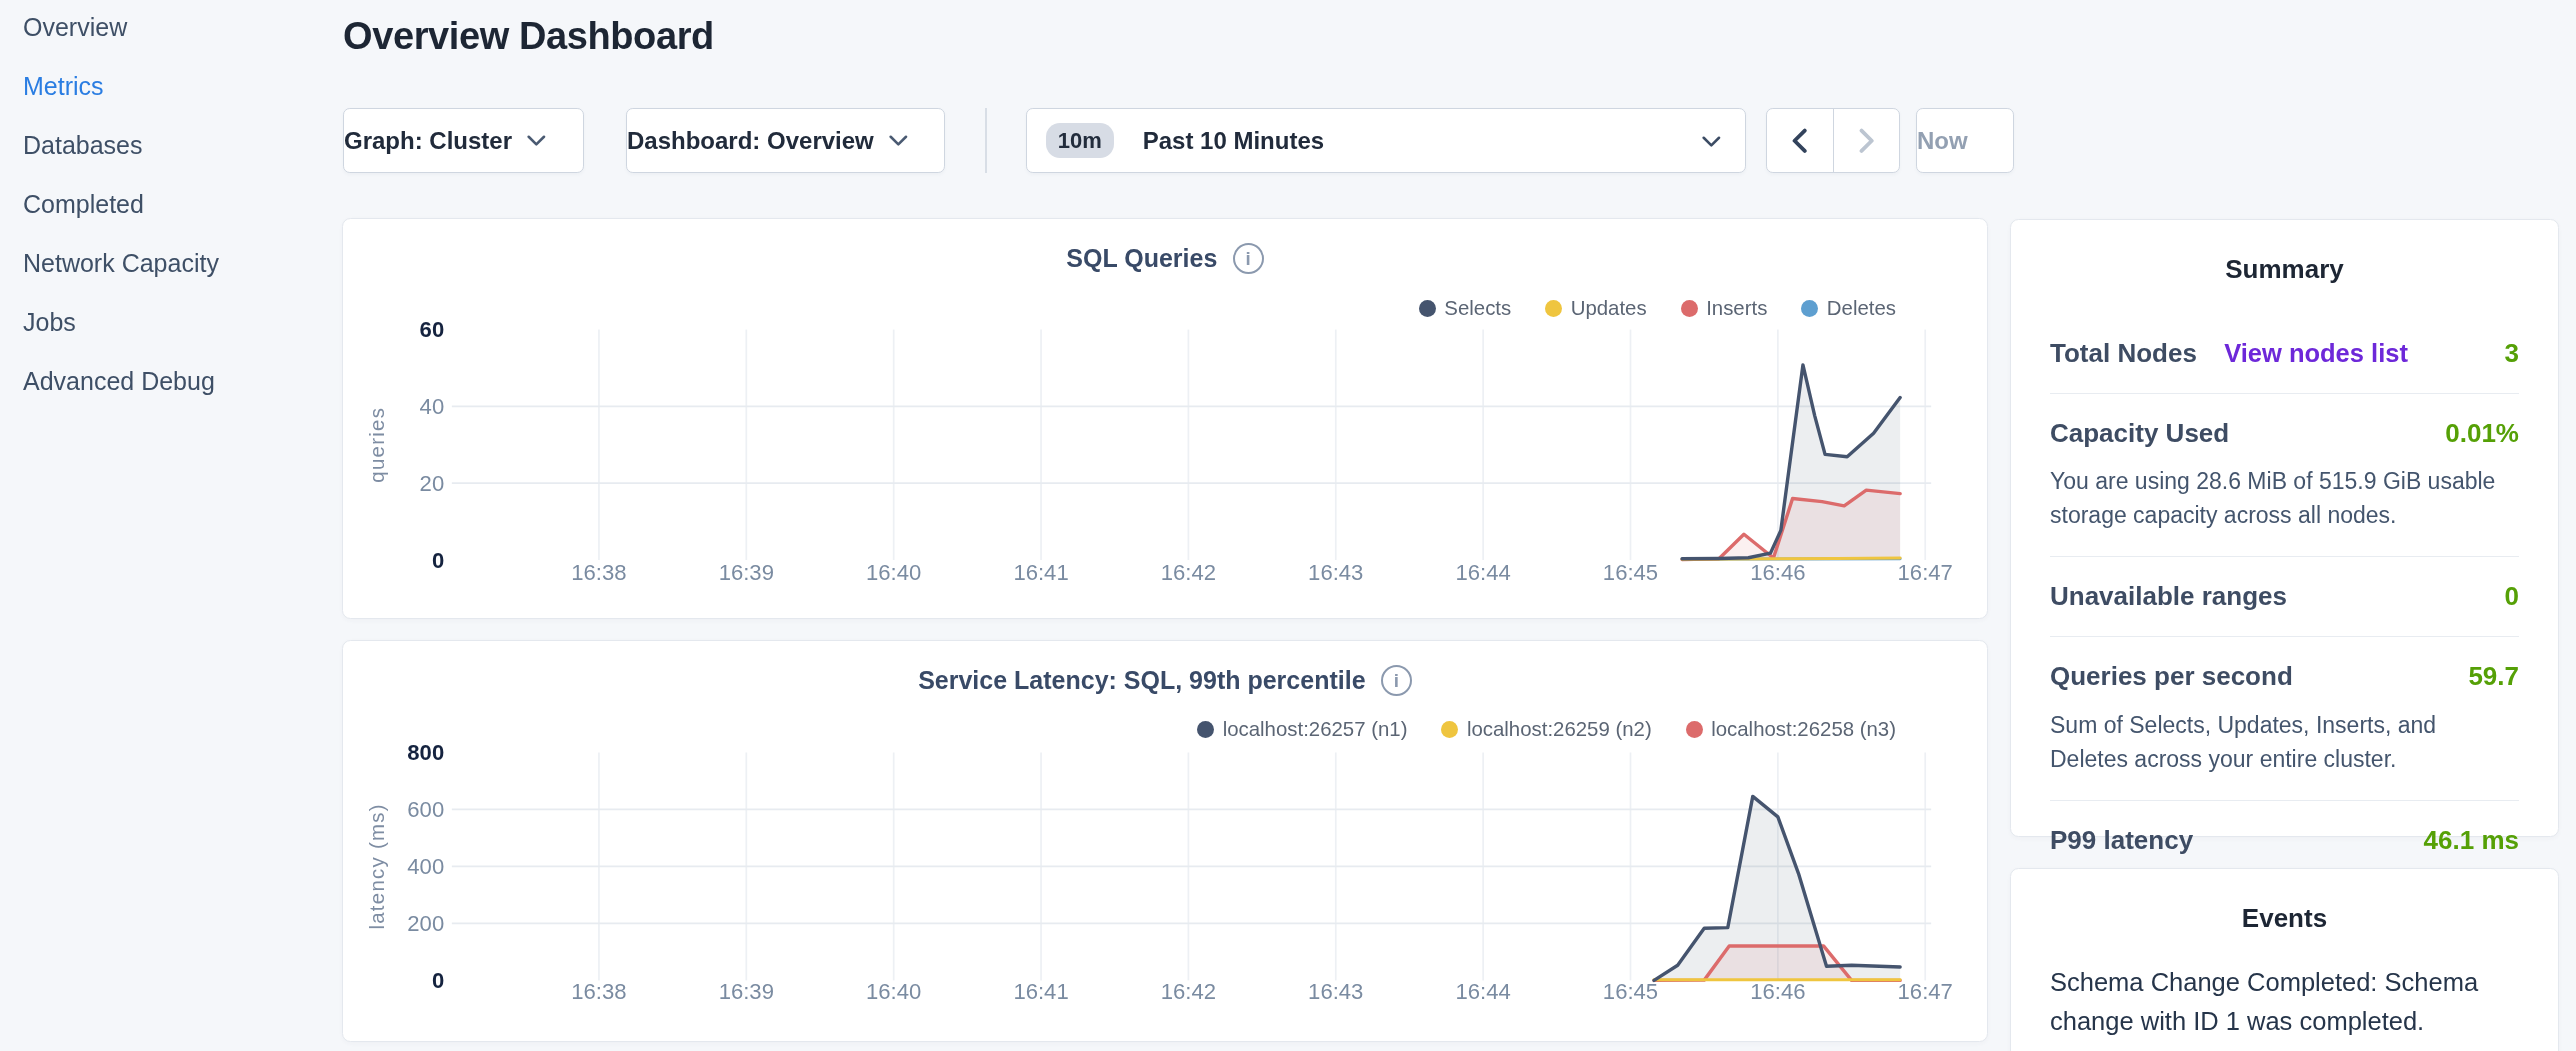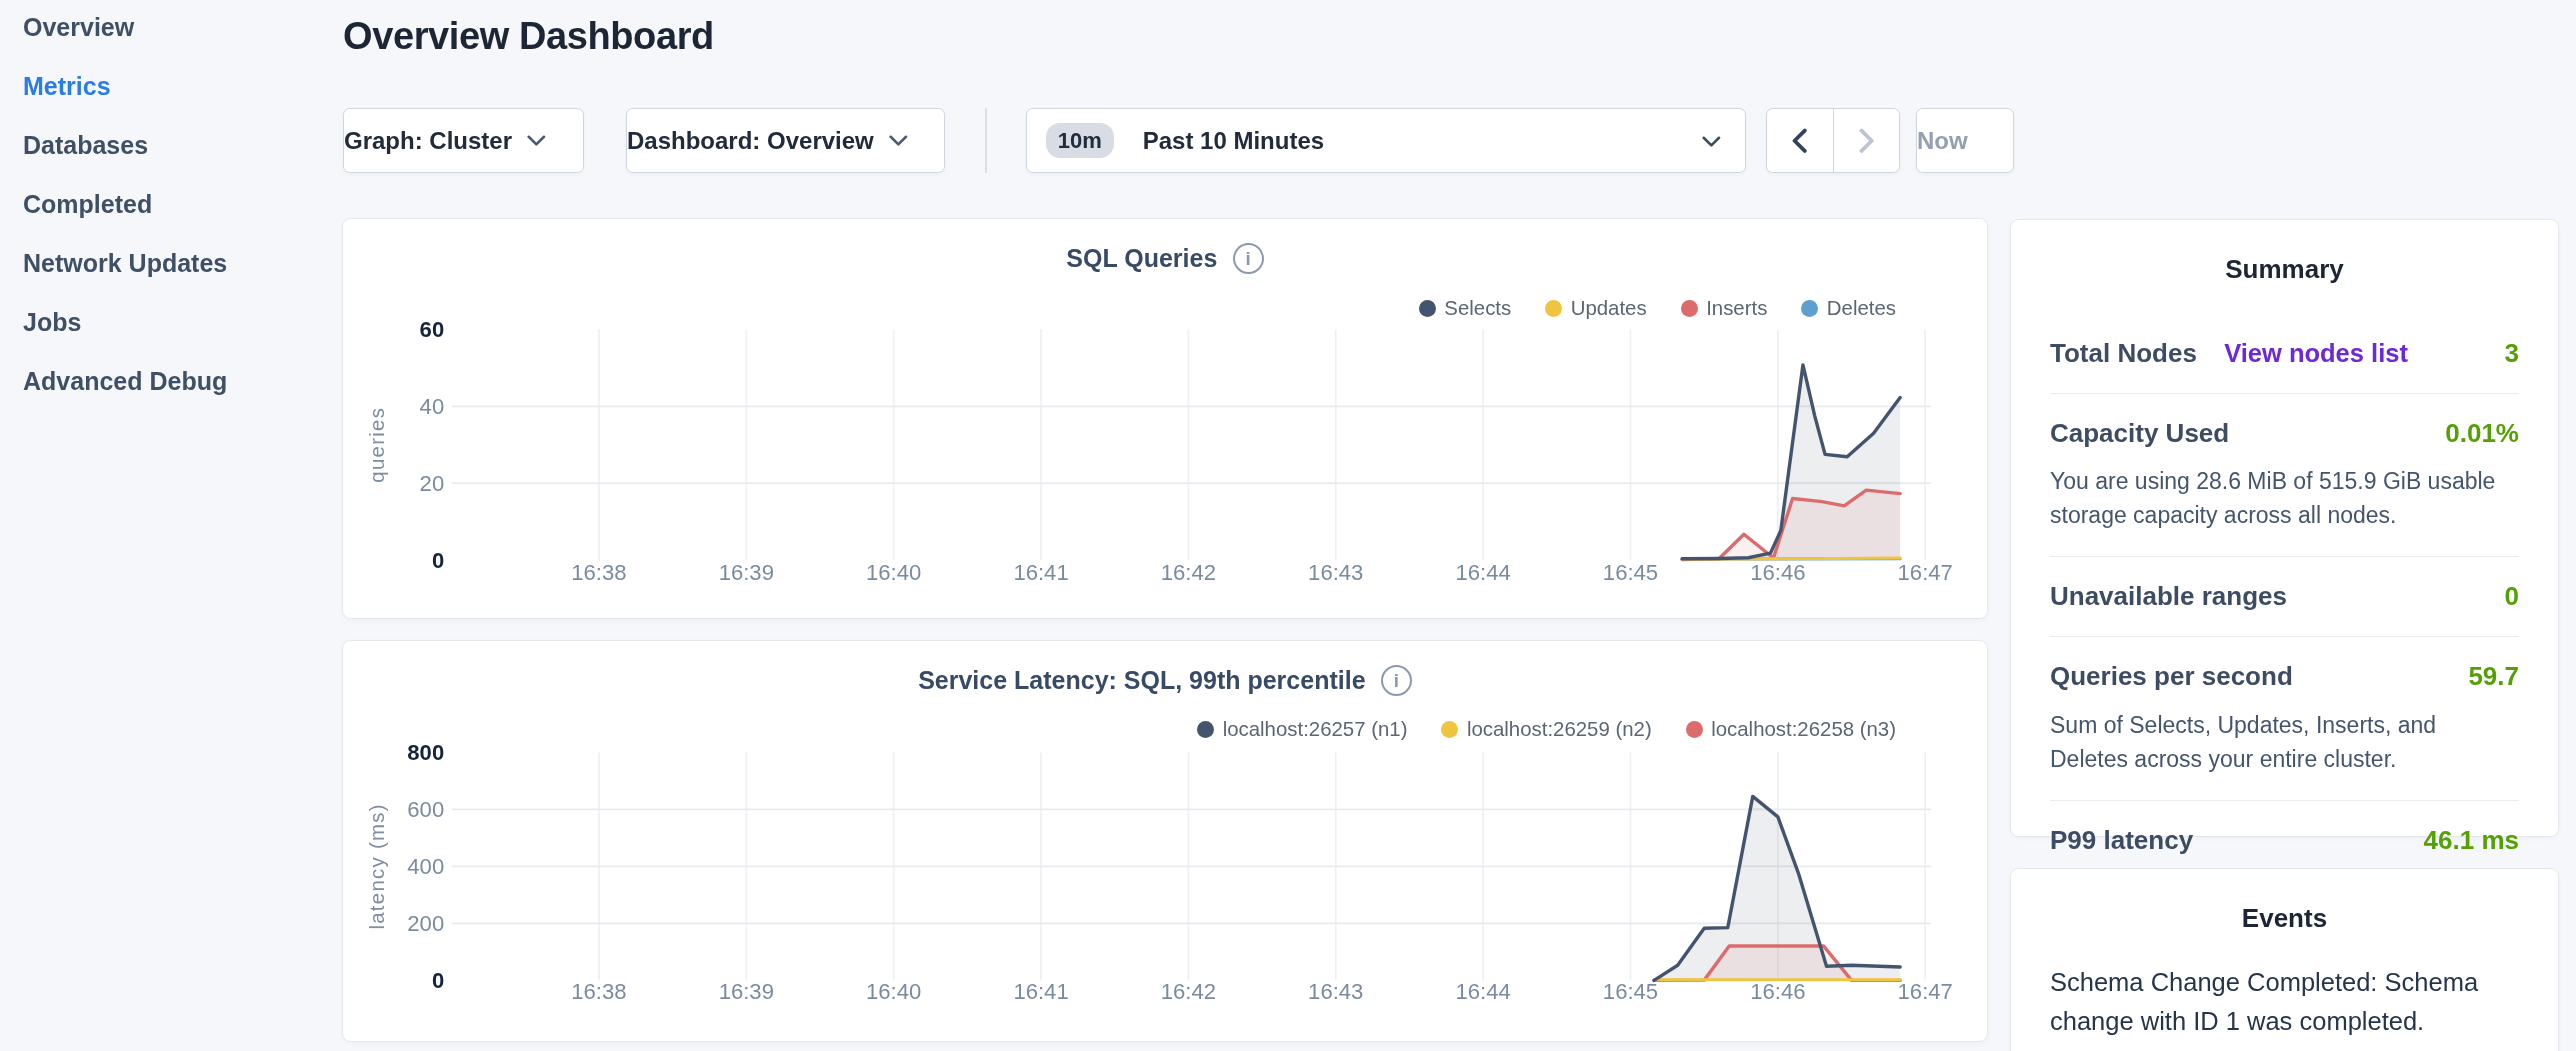--- a/index.html
+++ b/index.html
@@ -7,21 +7,21 @@
   body{
     font-family:"Liberation Sans","DejaVu Sans",sans-serif;
     background:#f5f7fa;
     position:relative;
     color:#3e4c63;
   }
   
   .sidebar{ position:absolute; left:0; top:0; width:323px; height:1051px; }
   .nav-item{
     display:block; margin:0 0 0 23px; height:37px; line-height:37px; margin-top:22px;
-    font-size:25px; font-weight:700; color:#3e4f66; cursor:pointer; white-space:nowrap;
+    font-size:25px; font-weight:400; color:#3e4f66; cursor:pointer; white-space:nowrap;
   }
   .nav-item:first-child{ margin-top:8.5px; }
   .nav-item.active{ color:#2a7de2; }
   
   .page-title{
     position:absolute; left:343px; top:15.3px; font-size:38px; font-weight:700;
     color:#1d2634; letter-spacing:-0.4px;
   }
   .btn{
     position:absolute; top:108px; height:65px; background:#ffffff;
@@ -88,21 +88,21 @@
   .event-date{ margin-top:8.5px; font-size:23px; color:#5d7085; }
 </style>
 </head>
 <body>
 
 <nav class="sidebar" id="sidebar">
     <a class="nav-item">Overview</a>
     <a class="nav-item active">Metrics</a>
     <a class="nav-item">Databases</a>
     <a class="nav-item">Completed</a>
-    <a class="nav-item">Network Updates</a>
+    <a class="nav-item">Network Capacity</a>
     <a class="nav-item">Jobs</a>
     <a class="nav-item">Advanced Debug</a>
   </nav>
 
 <h1 class="page-title">Overview Dashboard</h1>
 
 <div class="btn" style="left:343px; width:241px;">
   <span>Graph: Cluster</span>
   <svg class="chev" width="18.7" height="12" viewBox="0 0 22 14">
       <polyline points="2,2 11,11 20,2" fill="none" stroke="#4a5a72" stroke-width="3" stroke-linecap="round" stroke-linejoin="round"></polyline>

